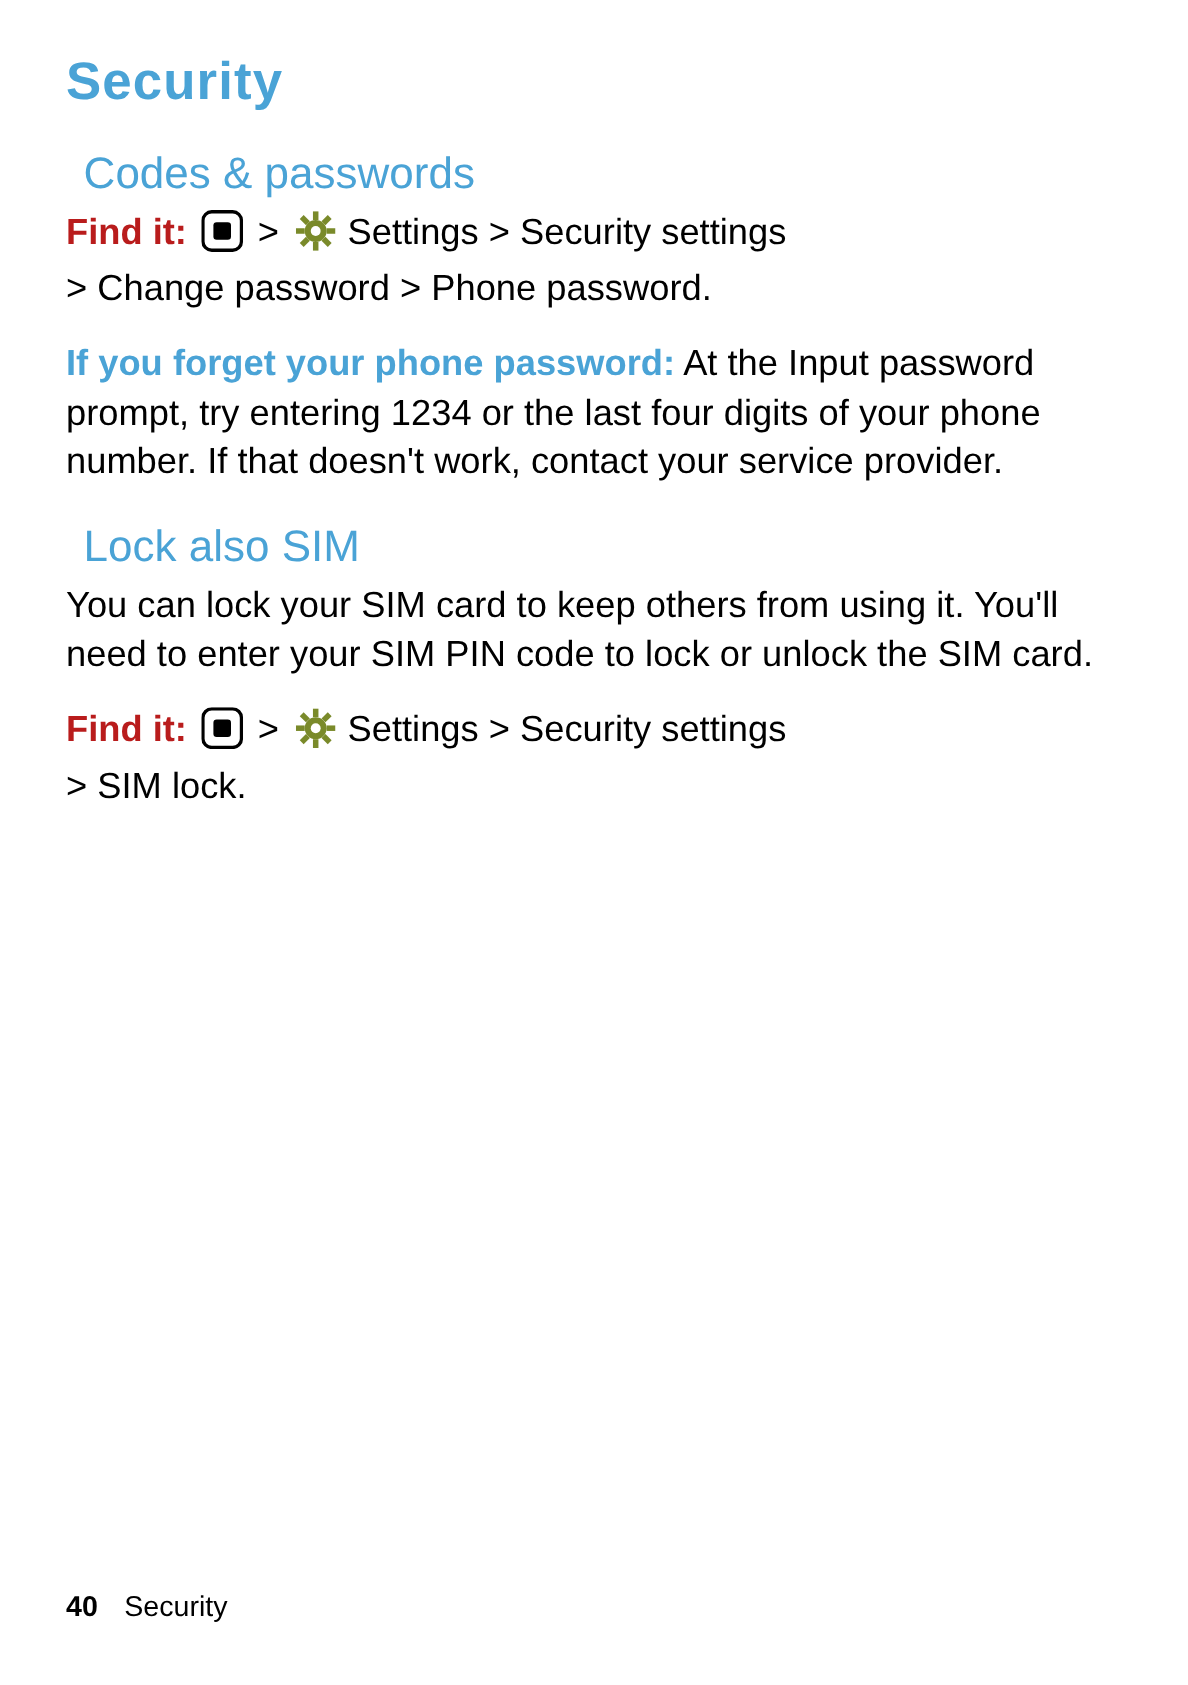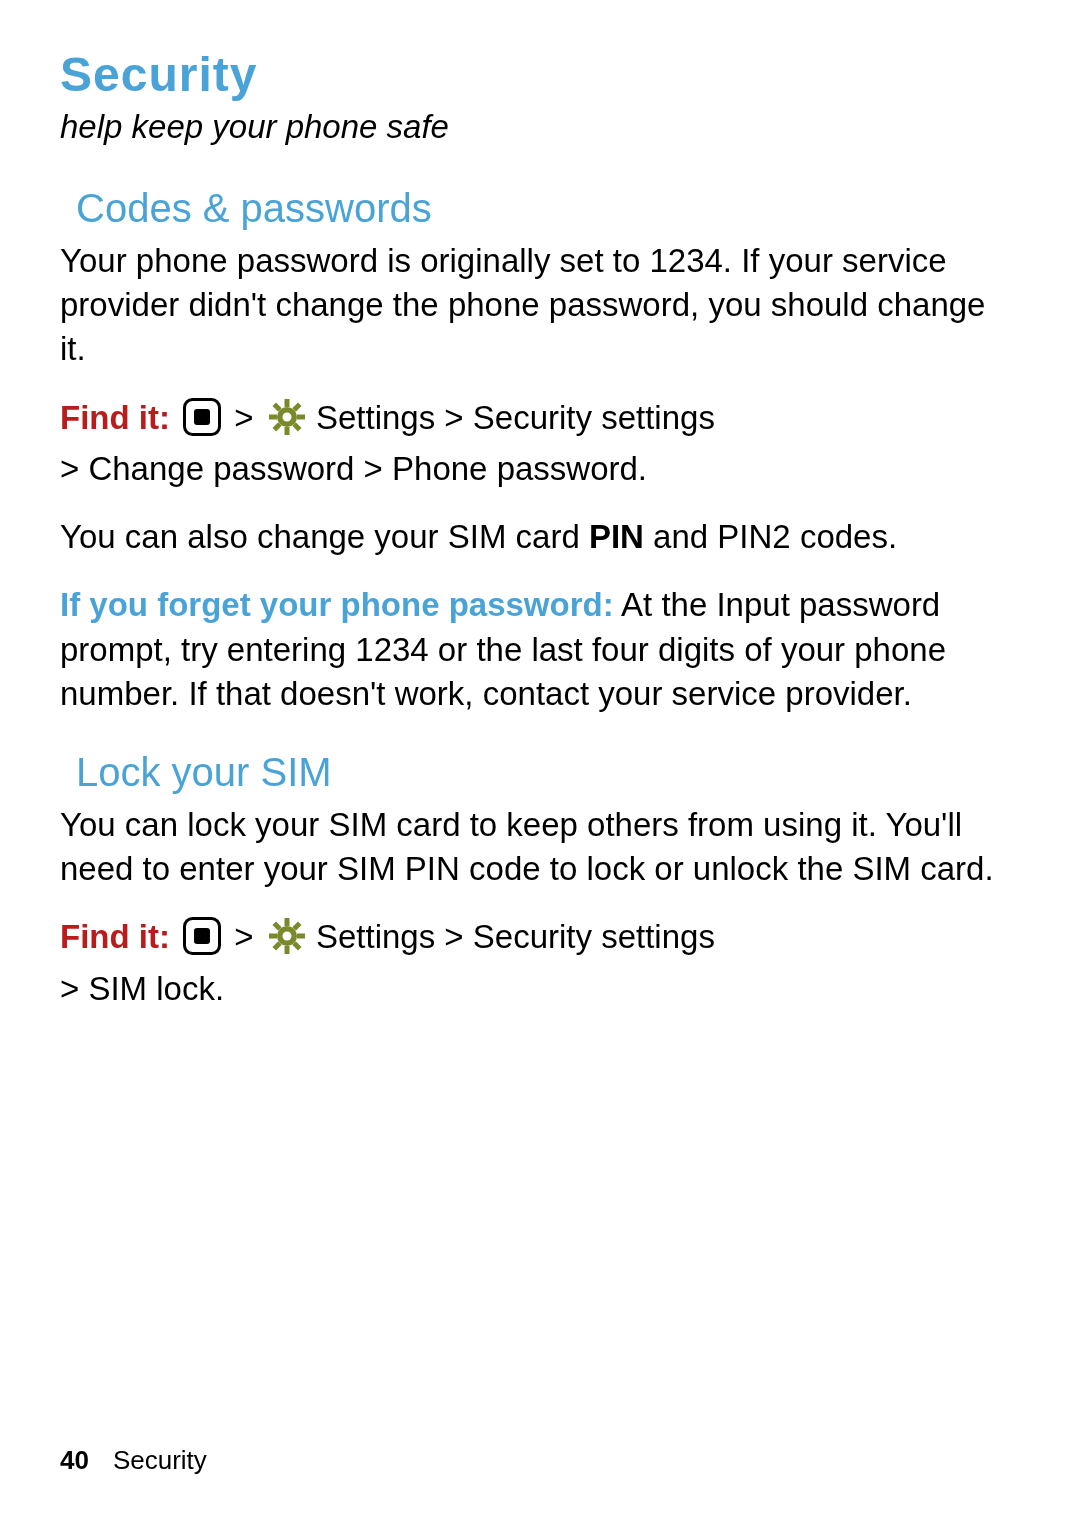--- a/index.html
+++ b/index.html
@@ -73,25 +73,23 @@
     font-weight: bold;
     margin-right: 24px;
   }
 </style>
 </head>
 <body>
 
 <div class="page">
 
   <h1 class="title">Security</h1>
-  <p class="subtitle">help keep your phone safe</p>
 
   <h2 class="section-head">Codes &amp; passwords</h2>
 
-  <p class="body">Your phone password is originally set to 1234. If your service provider didn't change the phone password, you should change it.</p>
 
   <p class="body">
     <span class="findit-label">Find it:</span>
     <span class="icon-home">
       <svg width="38" height="38" viewBox="0 0 38 38">
         <rect x="1.5" y="1.5" width="35" height="35" rx="8" ry="8" fill="none" stroke="#000" stroke-width="3"></rect>
         <rect x="11" y="11" width="16" height="16" rx="3" ry="3" fill="#000"></rect>
       </svg>
     </span>
     <span> &gt; </span>
@@ -108,30 +106,27 @@
           <rect x="0" y="15.5" width="8" height="5" transform="rotate(45 18 18)"></rect>
           <rect x="28" y="15.5" width="8" height="5" transform="rotate(45 18 18)"></rect>
         </g>
         <circle cx="18" cy="18" r="4.5" fill="#fff"></circle>
       </svg>
     </span>
     <span> Settings &gt; Security settings</span><br>
     <span>&gt; Change password &gt; Phone password.</span>
   </p>
 
-  <p class="body">
-    <span>You can also change your SIM card </span><span class="pin-bold">PIN</span><span> and PIN2 codes.</span>
-  </p>
 
   <p class="body">
     <span class="forgot-label">If you forget your phone password:</span><span> At the Input password prompt, try entering 1234 or the last four digits of your phone number. If that doesn't work, contact your service provider.</span>
   </p>
 
 
-  <h2 class="section-head">Lock your SIM</h2>
+  <h2 class="section-head">Lock also SIM</h2>
 
   <p class="body">You can lock your SIM card to keep others from using it. You'll need to enter your SIM PIN code to lock or unlock the SIM card.</p>
 
   <p class="body">
     <span class="findit-label">Find it: </span>
     <span class="icon-home">
       <svg width="38" height="38" viewBox="0 0 38 38">
         <rect x="1.5" y="1.5" width="35" height="35" rx="8" ry="8" fill="none" stroke="#000" stroke-width="3"></rect>
         <rect x="11" y="11" width="16" height="16" rx="3" ry="3" fill="#000"></rect>
       </svg>

